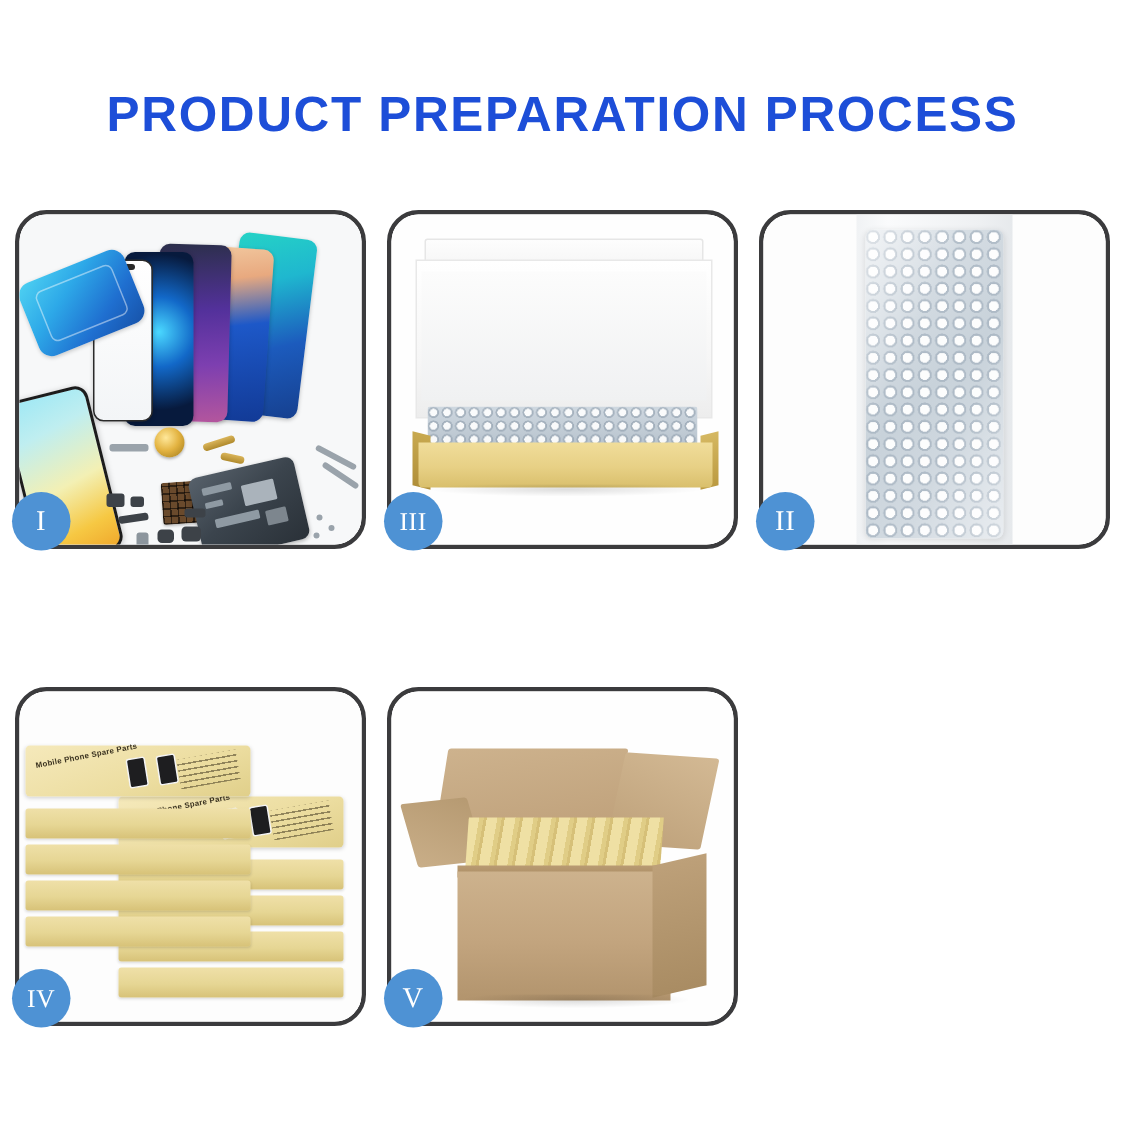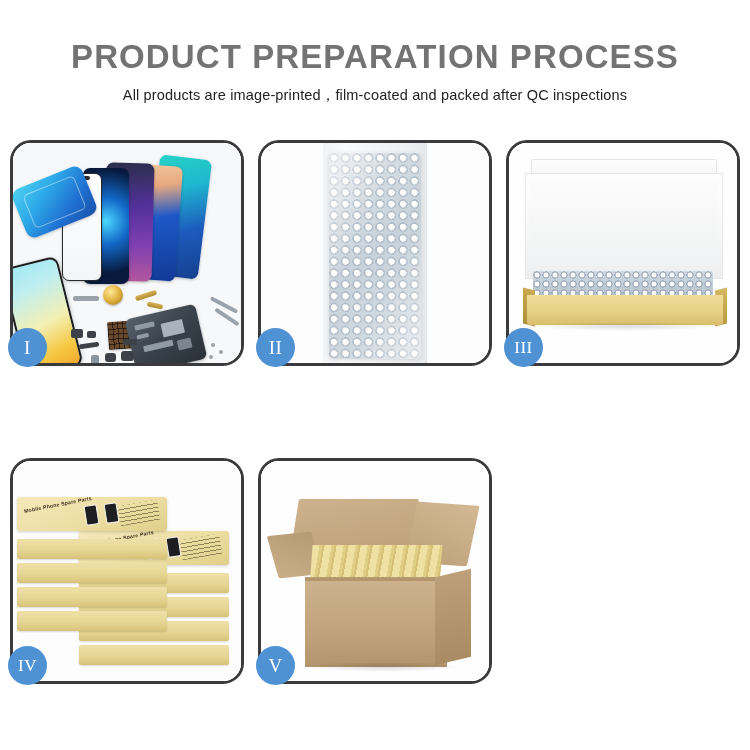--- a/index.html
+++ b/index.html
@@ -16,25 +16,25 @@
     position: relative;
     width: 750px;
     height: 750px;
     background: #ffffff;
   }
 
   
   .header { position: absolute; left: 0; top: 0; width: 750px; text-align: center; }
 
   .title {
-    margin-top: 38px;
+    margin-top: 57px;
     font-size: 33px;
     font-weight: 700;
     letter-spacing: 1.1px;
-    color: #737373;
+    color: #1d4ed8;
     font-family: "Liberation Sans", sans-serif;
     white-space: nowrap;
   }
 
   .subtitle {
     margin-top: 10px;
     font-size: 14.5px;
     font-weight: 400;
     letter-spacing: 0.15px;
     color: #222222;
@@ -257,21 +257,20 @@
   .c6-shadow { position:absolute; left:32px; top:180px; width:150px; height:9px;
                background:radial-gradient(ellipse at 50% 40%, rgba(0,0,0,.12), rgba(0,0,0,0) 72%); }
 </style>
 </head>
 <body>
 
 <div id="page">
 
   <div class="header">
     <div class="title">PRODUCT PREPARATION PROCESS</div>
-    <div class="subtitle">All products are image-printed，film-coated and packed after QC inspections</div>
   </div>
 
   <div class="grid">
 
     <div class="panel">
       <div class="panel-inner">
         <div class="p1-bg"></div>
 
         <div class="scr ph-a"></div>
         <div class="scr ph-b"></div>
@@ -309,41 +308,41 @@
         <div class="part lt" style="left:206px;top:207px;width:4px;height:4px;border-radius:50%;"></div>
         <div class="part lt" style="left:196px;top:212px;width:4px;height:4px;border-radius:50%;"></div>
         <div class="part lt" style="left:196px;top:160px;width:30px;height:4px;transform:rotate(28deg);"></div>
         <div class="part lt" style="left:200px;top:172px;width:28px;height:4px;transform:rotate(34deg);"></div>
       </div>
       <div class="badge">I</div>
     </div>
 
     <div class="panel">
       <div class="panel-inner">
-        <div class="p2-bg"></div>
-        <div class="bw-sleeve"></div>
-        <div class="bw-pack"></div>
-        <div class="bw-shine"></div>
-      </div>
-      <div class="badge">II</div>
-    </div>
-
-    <div class="panel">
-      <div class="panel-inner">
         <div class="p3-bg"></div>
         <div class="b3-lidback"></div>
         <div class="b3-body"></div>
         <div class="b3-foam"></div>
         <div class="b3-inner"></div>
         <div class="b3-left"></div>
         <div class="b3-right"></div>
         <div class="b3-front"></div>
         <div class="b3-shadow"></div>
       </div>
       <div class="badge wide">III</div>
+    </div>
+
+    <div class="panel">
+      <div class="panel-inner">
+        <div class="p2-bg"></div>
+        <div class="bw-sleeve"></div>
+        <div class="bw-pack"></div>
+        <div class="bw-shine"></div>
+      </div>
+      <div class="badge">II</div>
     </div>
 
     <div class="panel">
       <div class="panel-inner">
         <div class="p4-bg"></div>
         <div class="stack">
 
           <div class="kbox" style="left:66px;top:176px;"></div>
           <div class="kbox" style="left:66px;top:152px;"></div>
           <div class="kbox" style="left:66px;top:128px;"></div>

